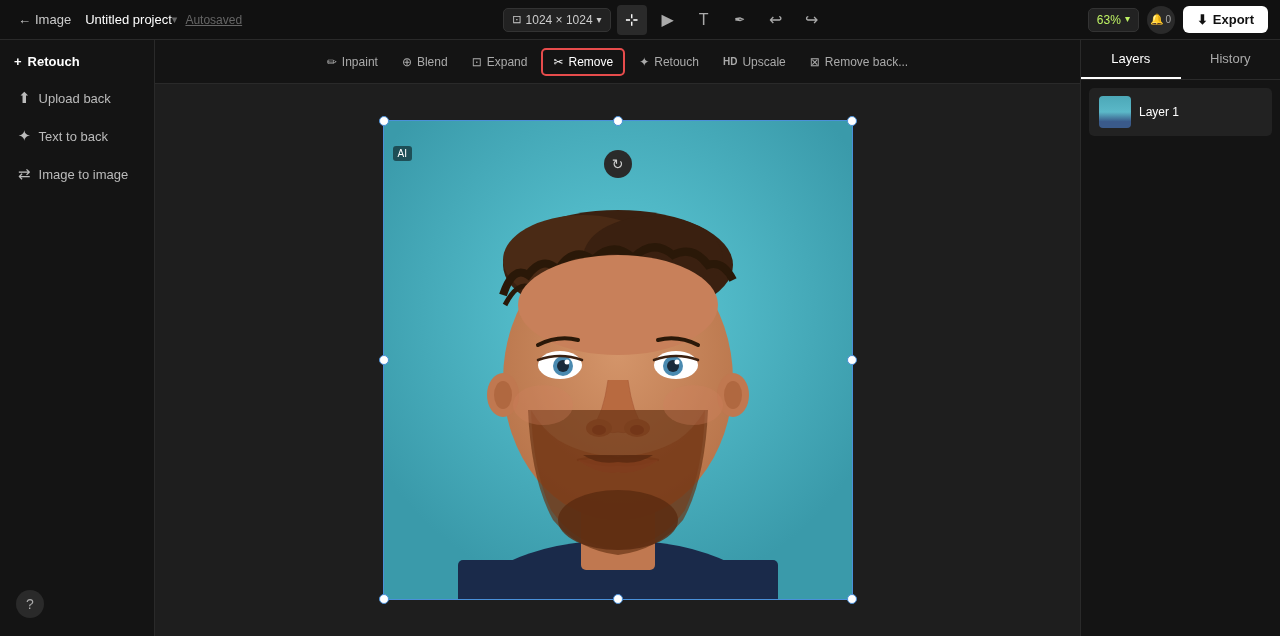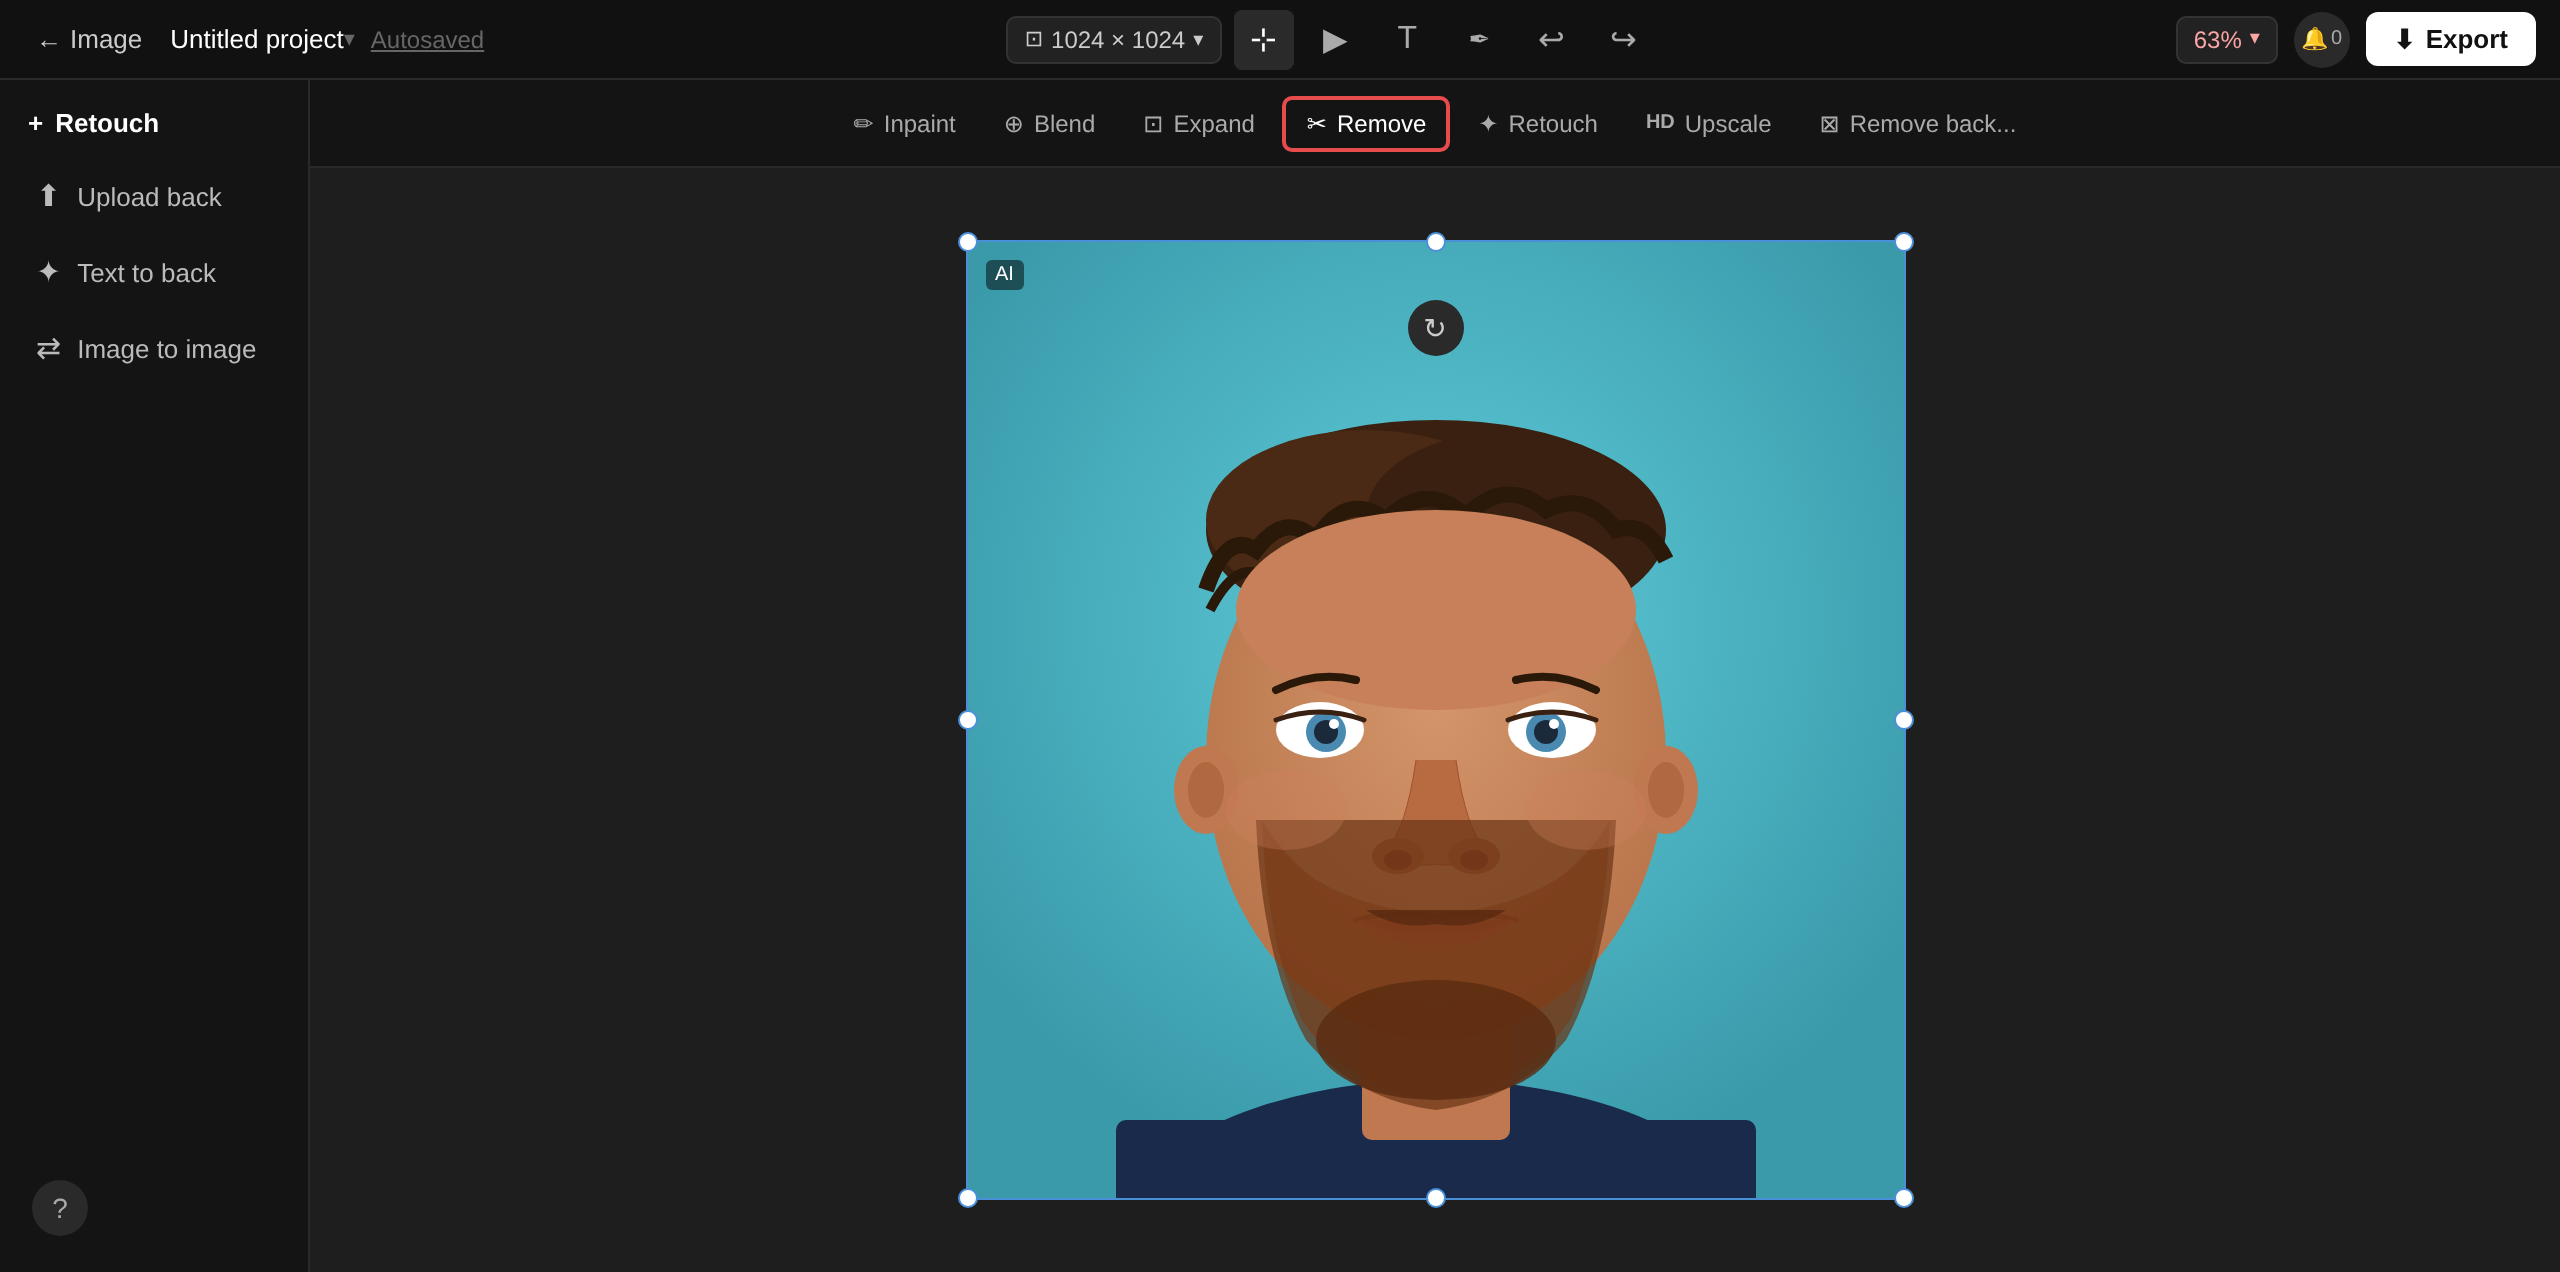--- a/index.html
+++ b/index.html
@@ -40,21 +40,21 @@
 
     .tool-btn {
       width: 30px; height: 30px; display: flex; align-items: center; justify-content: center;
       background: none; border: none; color: #aaa; cursor: pointer; border-radius: 4px; font-size: 16px;
     }
     .tool-btn.active { background: #2a2a2a; color: #fff; }
 
     .zoom-btn {
       display: flex; gap: 4px;
       background: #222; border: 1px solid #333; border-radius: 5px;
-      padding: 4px 8px; color: #fca5a5; cursor: pointer; font-size: 12px;
+      padding: 4px 8px; color: #bef264; cursor: pointer; font-size: 12px;
     }
 
     .notification-btn {
       width: 28px; height: 28px; background: #2a2a2a; border-radius: 50%;
       display: flex; align-items: center; justify-content: center;
       cursor: pointer; font-size: 11px; color: #aaa; border: none;
     }
 
     .export-btn {
       background: #fff; color: #111; border: none; border-radius: 6px;
@@ -187,21 +187,21 @@
     .handle.tl { top: -5px; left: -5px; }
     .handle.tc { top: -5px; left: 50%; transform: translateX(-50%); }
     .handle.tr { top: -5px; right: -5px; }
     .handle.ml { top: 50%; left: -5px; transform: translateY(-50%); }
     .handle.mr { top: 50%; right: -5px; transform: translateY(-50%); }
     .handle.bl { bottom: -5px; left: -5px; }
     .handle.bc { bottom: -5px; left: 50%; transform: translateX(-50%); }
     .handle.br { bottom: -5px; right: -5px; }
 
     .ai-badge {
-      position: absolute; top: 10px; left: 10px;
+      position: absolute; top: 26px; left: 10px;
       background: rgba(0,0,0,0.5); color: #fff;
       font-size: 10px; padding: 2px 5px; border-radius: 3px; z-index: 7;
     }
 
     
     .right-panel {
       width: 200px;
       background: #141414;
       border-left: 1px solid #2a2a2a;
       display: flex;
@@ -441,14 +441,30 @@
           <div class="handle ml"></div>
           <div class="handle mr"></div>
           <div class="handle bl"></div>
           <div class="handle bc"></div>
           <div class="handle br"></div>
         </div>
       </div>
     </div>
   </div>
 
+  <div class="right-panel">
+    <div class="right-panel-tabs">
+      <div class="rpanel-tab active">
+        <span>Layers</span>
+      </div>
+      <div class="rpanel-tab">
+        <span>History</span>
+      </div>
+    </div>
+    <div class="layer-item">
+      <div class="layer-thumb">
+        <div class="layer-thumb-face"></div>
+      </div>
+      <span class="layer-name">Layer 1</span>
+    </div>
+  </div>
 
 </div>
 
 </body></html>

